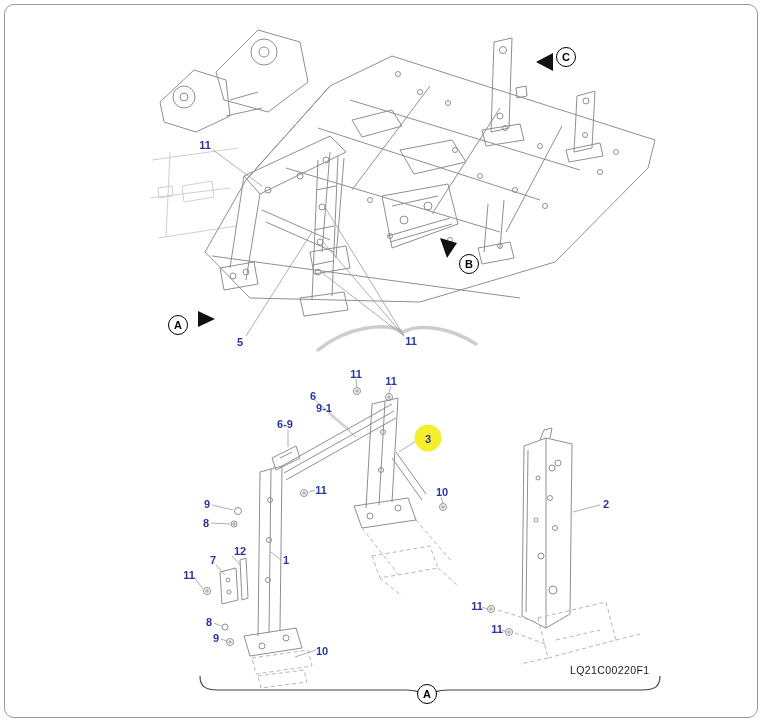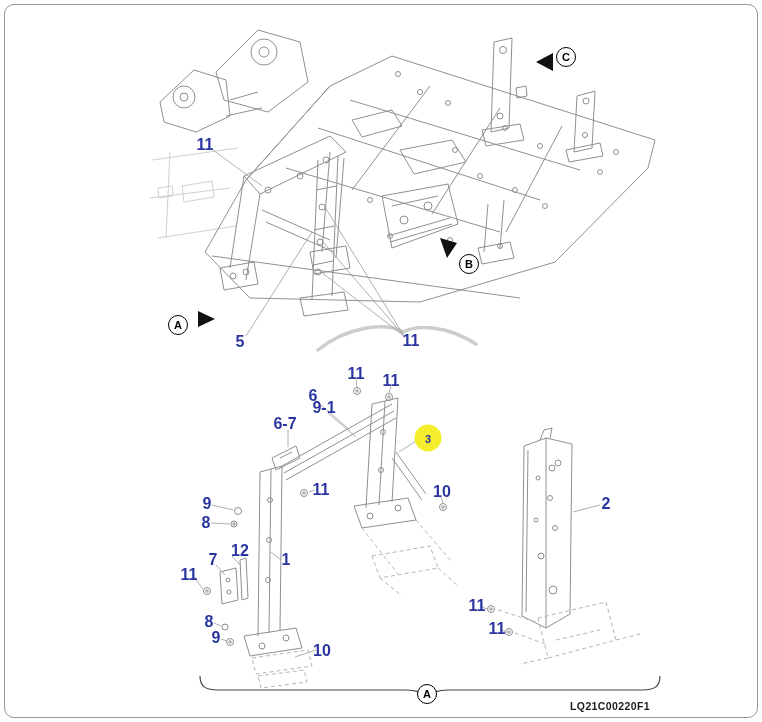--- a/index.html
+++ b/index.html
@@ -17,21 +17,21 @@
   .g-line   { stroke:var(--line,#8f8f8f); fill:none; stroke-width:1; }
   .g-faint  { stroke:#d0d0d0; fill:none; stroke-width:1; }
   .g-dash   { stroke:#b5b5b5; fill:none; stroke-width:1; stroke-dasharray:4 3; }
   .g-leader { stroke:#9a9a9a; fill:none; stroke-width:0.8; }
   .g-dark   { stroke:#444; fill:none; stroke-width:1.2; }
   .g-black  { fill:#111; stroke:none; }
   .g-swoosh { stroke:#cdcdcd; fill:none; stroke-width:3.5; stroke-linecap:round; }
 
   .callout {
     position:absolute; z-index:3; transform:translate(-50%,-50%);
-    color:var(--callout,#2a35a0); font-size:16px; font-weight:600;
+    color:var(--callout,#2a35a0); font-size:11px; font-weight:600;
     white-space:nowrap; line-height:1;
   }
   .circle-letter {
     position:absolute; z-index:3; transform:translate(-50%,-50%);
     width:18px; height:18px; border:1.5px solid #000; border-radius:50%;
     background:#fff; display:flex; align-items:center; justify-content:center;
     font-size:11px; font-weight:700; color:#000; line-height:1;
   }
   .highlight-circle {
     position:absolute; z-index:3; transform:translate(-50%,-50%);
@@ -41,22 +41,22 @@
     font-size:11px; font-weight:700; color:var(--callout,#2a35a0);
   }
   .watermark {
     position:absolute; z-index:2; left:383px; top:368px;
     transform:translate(-50%,-50%); white-space:nowrap;
     font-size:36px; font-weight:800; letter-spacing:1px; line-height:1;
   }
   .wm-light { color:var(--wm-light,#d3d3d3); }
   .wm-dark  { color:var(--wm-dark,#9b9b9b); }
   .drawing-code {
-    position:absolute; z-index:3; left:570px; top:700px;
-    font-size:10.5px; color:#1a1a1a; letter-spacing:0.4px; font-weight:700;
+    position:absolute; z-index:3; left:570px; top:664px;
+    font-size:10.5px; color:#1a1a1a; letter-spacing:0.4px; font-weight:400;
   }
 </style>
 </head>
 <body>
 
 <div class="page">
   <div class="frame"></div>
 
   <svg class="drawing" width="762" height="722" viewBox="0 0 762 722" aria-hidden="true">
 
@@ -279,21 +279,21 @@
 
   <div class="highlight-circle" style="left:428px; top:438px">3</div>
 
   <div class="callout" style="left:205px; top:145px">11</div>
   <div class="callout" style="left:240px; top:342px">5</div>
   <div class="callout" style="left:411px; top:341px">11</div>
   <div class="callout" style="left:356px; top:374px">11</div>
   <div class="callout" style="left:391px; top:381px">11</div>
   <div class="callout" style="left:313px; top:396px">6</div>
   <div class="callout" style="left:324px; top:408px">9-1</div>
-  <div class="callout" style="left:285px; top:424px">6-7</div>
+  <div class="callout" style="left:285px; top:424px">6-9</div>
   <div class="callout" style="left:321px; top:490px">11</div>
   <div class="callout" style="left:207px; top:504px">9</div>
   <div class="callout" style="left:206px; top:523px">8</div>
   <div class="callout" style="left:442px; top:492px">10</div>
   <div class="callout" style="left:606px; top:504px">2</div>
   <div class="callout" style="left:240px; top:551px">12</div>
   <div class="callout" style="left:213px; top:560px">7</div>
   <div class="callout" style="left:286px; top:560px">1</div>
   <div class="callout" style="left:189px; top:575px">11</div>
   <div class="callout" style="left:209px; top:622px">8</div>

